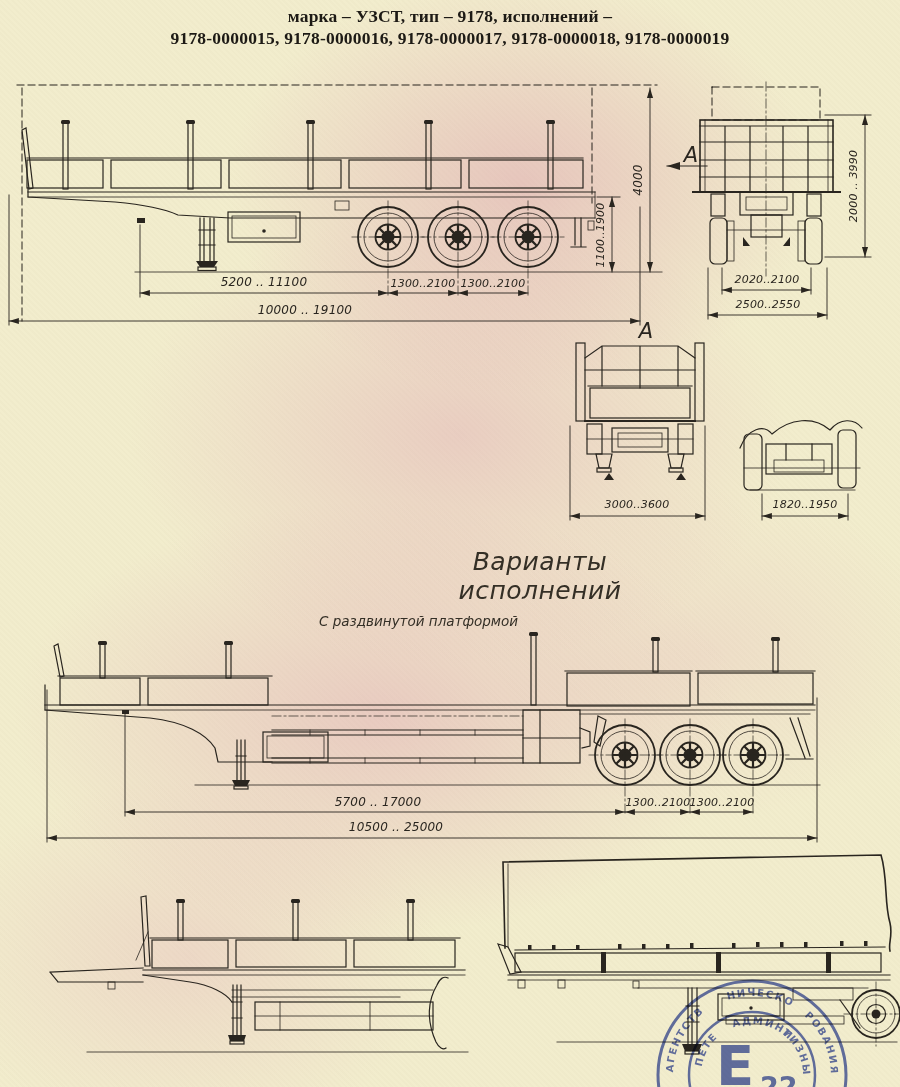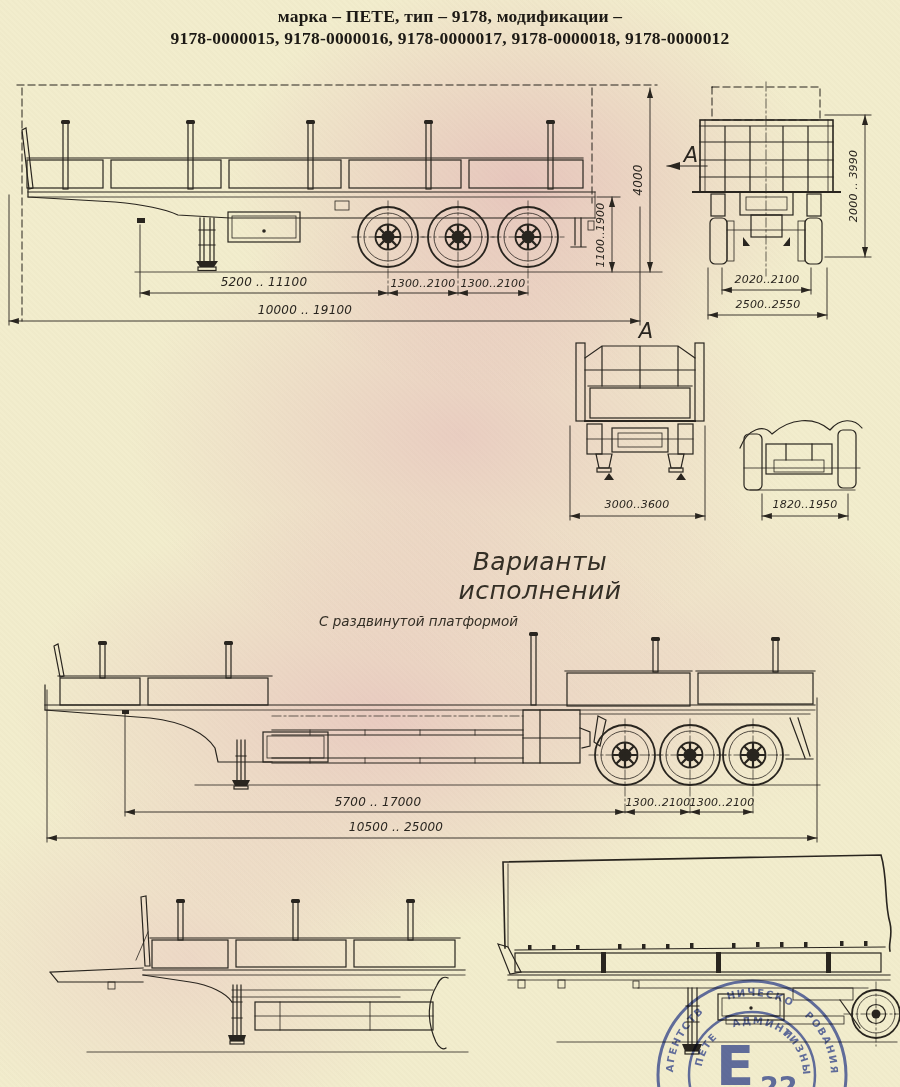--- a/index.html
+++ b/index.html
@@ -61,22 +61,22 @@
         <circle r="24" class="ln lnTh"></circle>
         <circle r="12.5" class="ln" style="stroke-width:1.8"></circle>
         <circle r="6.5" class="fil"></circle>
         <path class="ln" style="stroke-width:2.2" d="M-11,0H-7 M7,0H11 M0,-11V-7 M0,7V11 M-8,-8L-4.9,-4.9 M4.9,4.9L8,8 M-8,8L-4.9,4.9 M4.9,-4.9L8,-8"></path>
         <path class="ln ddt" d="M-36,0H36"></path>
       </g>
     </defs>
   </svg>
 
   <div id="title" class="abs">
-    <div>марка – ПЕТЕ, тип – 9178, модификации –</div>
-    <div>9178-0000015, 9178-0000016, 9178-0000017, 9178-0000018, 9178-0000012</div>
+    <div>марка – УЗСТ, тип – 9178, исполнений –</div>
+    <div>9178-0000015, 9178-0000016, 9178-0000017, 9178-0000018, 9178-0000019</div>
   </div>
 
   <svg width="660" height="255" viewBox="0 0 660 255" style="left:5px; top:75px;">
     <g class="ln">
       <path class="dsh" d="M12,10 H652 M17,13 V246 M587,13 V128"></path>
 
       <path d="M23,117 H590"></path>
       <path class="lnTh" d="M23,122 H590 M590,117 V143"></path>
       <path d="M23,113 V122 L110,127 C142,130 162,135 173,140 L225,143 H590"></path>
 

